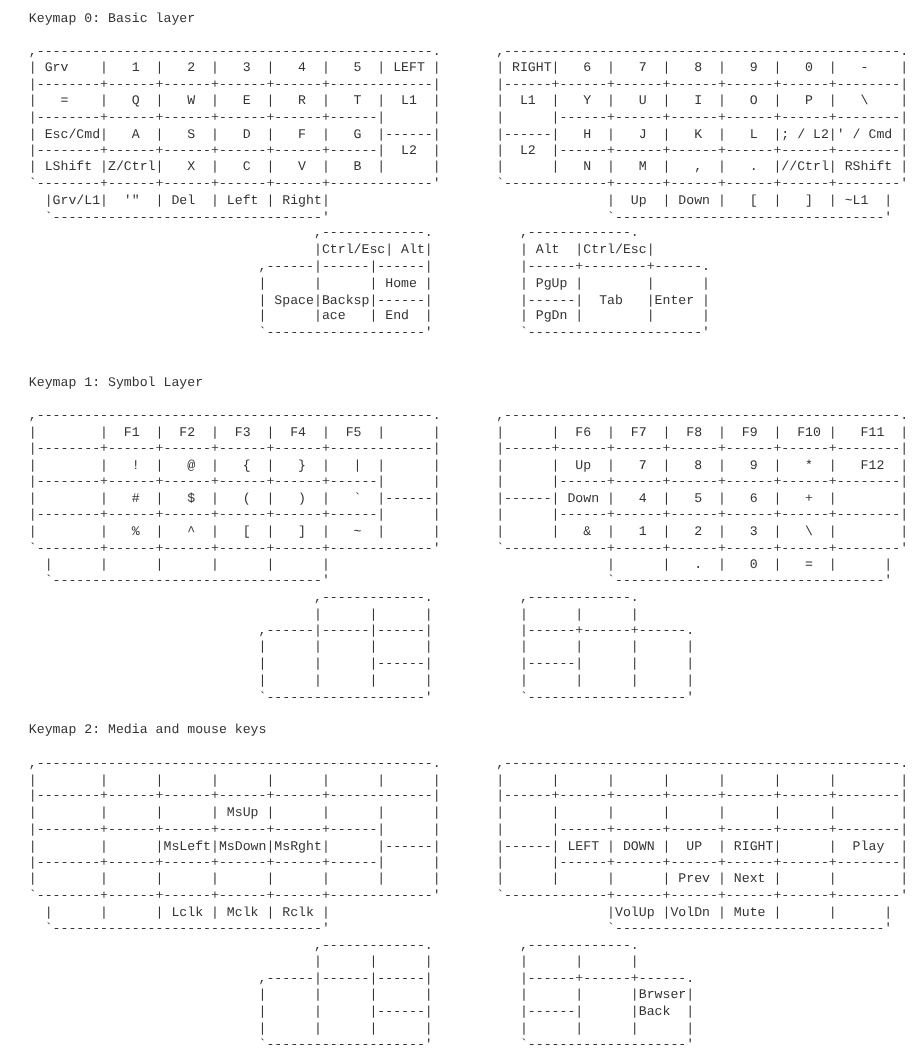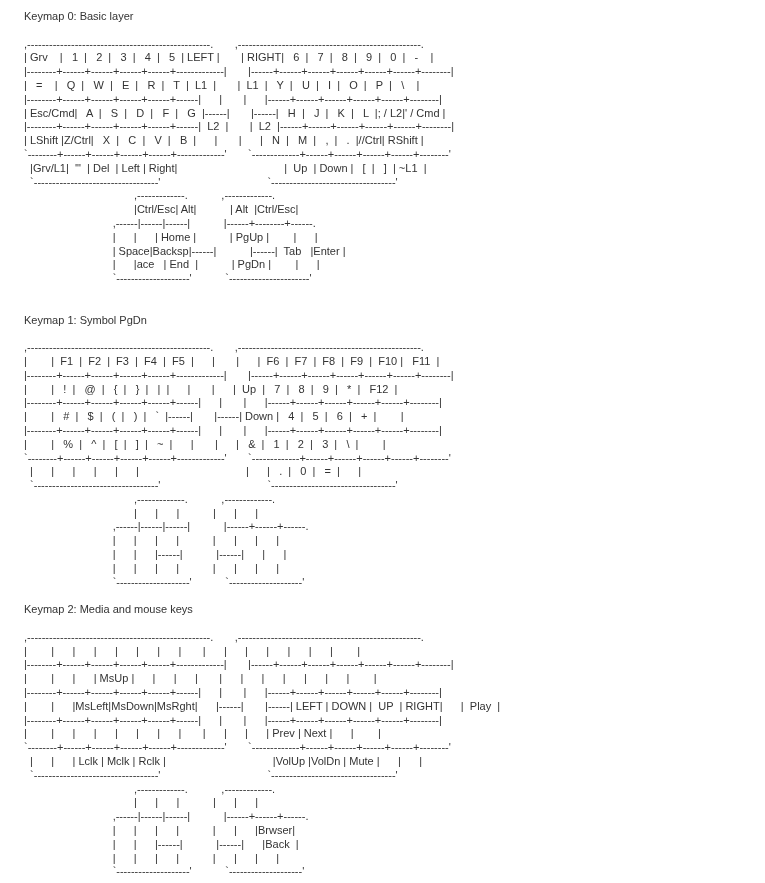--- a/index.html
+++ b/index.html
@@ -8,21 +8,21 @@
     background: #ffffff;
     width: 765px;
     height: 883px;
     overflow: hidden;
   }
   .page {
     box-sizing: border-box;
     width: 765px;
     height: 883px;
     padding: 10px 0 0 24px;
-    font-family: Liberation Sans, sans-serif;
+    font-family: Liberation Mono, monospace;
     font-size: 11px;
     line-height: 13.8px;
     color: #333333;
   }
   .keymap-title {
     white-space: pre;
     margin: 0 0 13.8px 0;
     font-weight: normal;
     font-size: 11px;
   }
@@ -59,21 +59,21 @@
                                     ,-------------.           ,-------------.
                                     |Ctrl/Esc| Alt|           | Alt  |Ctrl/Esc|
                              ,------|------|------|           |------+--------+------.
                              |      |      | Home |           | PgUp |        |      |
                              | Space|Backsp|------|           |------|  Tab   |Enter |
                              |      |ace   | End  |           | PgDn |        |      |
                              `--------------------'           `----------------------'</pre>
   </section>
 
   <section class="sec-1">
-    <div class="keymap-title">Keymap 1: Symbol PgDn</div>
+    <div class="keymap-title">Keymap 1: Symbol Layer</div>
     <pre class="art">,--------------------------------------------------.       ,--------------------------------------------------.
 |        |  F1  |  F2  |  F3  |  F4  |  F5  |      |       |      |  F6  |  F7  |  F8  |  F9  |  F10 |   F11  |
 |--------+------+------+------+------+-------------|       |------+------+------+------+------+------+--------|
 |        |   !  |   @  |   {  |   }  |   |  |      |       |      |  Up  |   7  |   8  |   9  |   *  |   F12  |
 |--------+------+------+------+------+------|      |       |      |------+------+------+------+------+--------|
 |        |   #  |   $  |   (  |   )  |   `  |------|       |------| Down |   4  |   5  |   6  |   +  |        |
 |--------+------+------+------+------+------|      |       |      |------+------+------+------+------+--------|
 |        |   %  |   ^  |   [  |   ]  |   ~  |      |       |      |   &amp;  |   1  |   2  |   3  |   \  |        |
 `--------+------+------+------+------+-------------'       `-------------+------+------+------+------+--------'
   |      |      |      |      |      |                                   |      |   .  |   0  |   =  |      |

